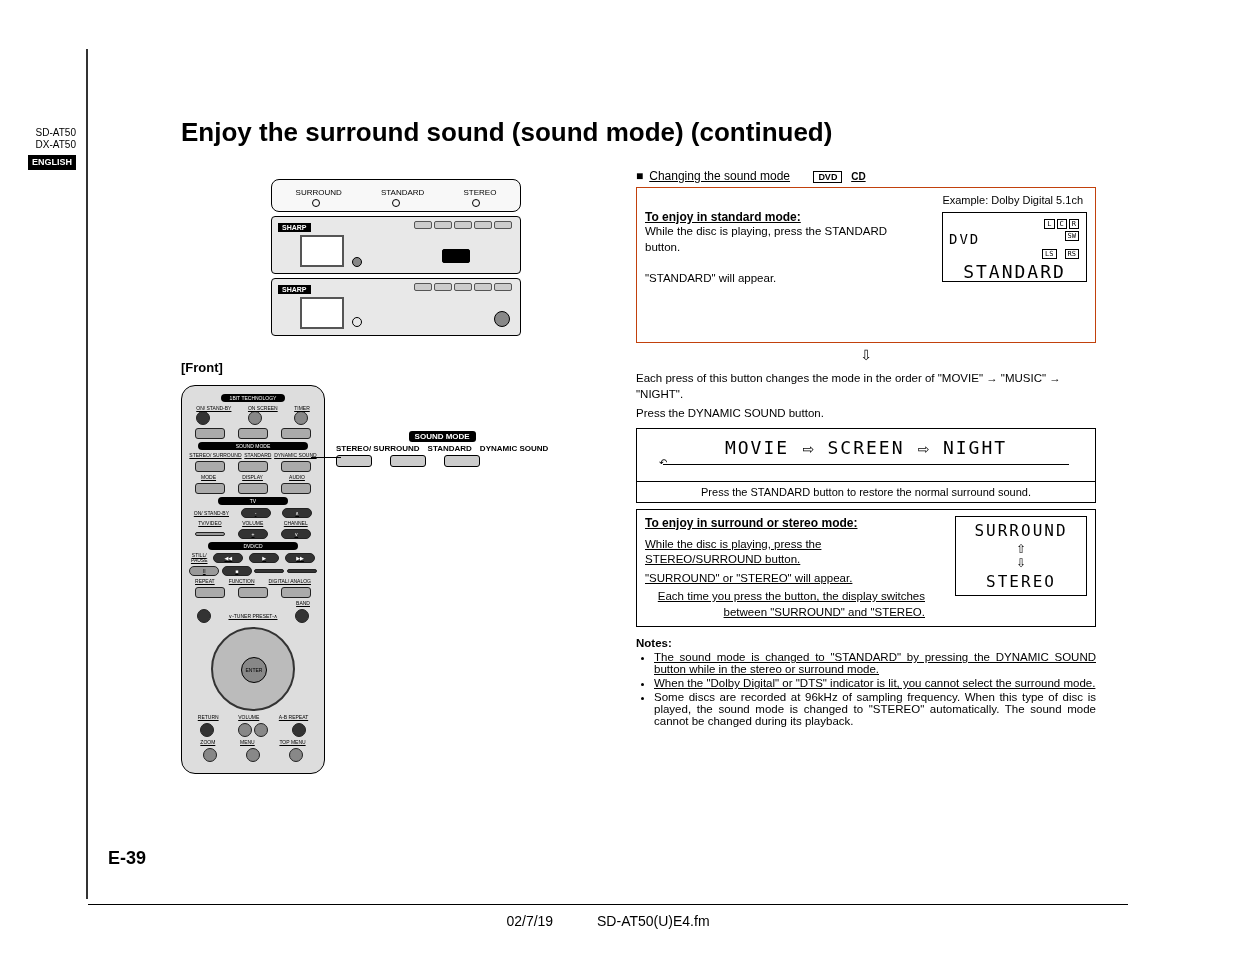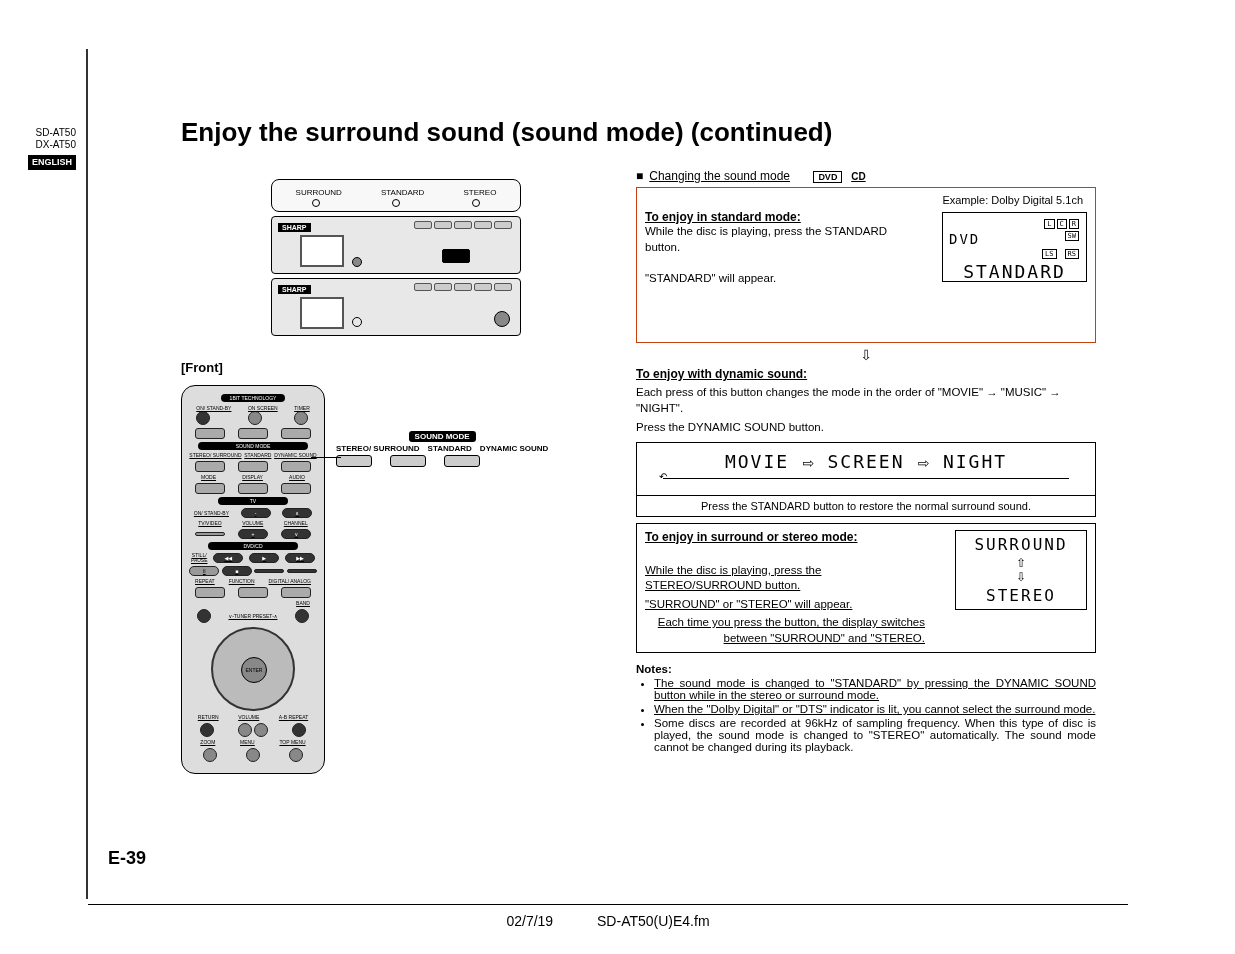--- a/index.html
+++ b/index.html
@@ -537,39 +537,38 @@
           <span class="chbox">LS</span>
           <span class="chbox">RS</span>
         </div>
         <div class="seg">STANDARD</div>
       </div>
     </div>
 
     <div class="arrow-down">⇩</div>
 
     <div>
-      <div class="sub-head">To enjoy with dynamic sound:</div>
       <div class="body-text" style="margin-top:4px;">
         <span>Each press of this button changes the mode in the order of "MOVIE" </span>→<span> "MUSIC" </span>→<span> "NIGHT".</span>
       </div>
       <div class="body-text" style="margin-top:4px;">Press the DYNAMIC SOUND button.</div>
       <div class="mode-cycle">
         <span class="seg">MOVIE</span>
         <span class="arr">⇨</span>
         <span class="seg">SCREEN</span>
         <span class="arr">⇨</span>
         <span class="seg">NIGHT</span>
         <div class="underbar"></div>
       </div>
       <div class="restore-line">Press the STANDARD button to restore the normal surround sound.</div>
     </div>
 
     <div class="box3">
       <div class="sub-head">To enjoy in surround or stereo mode:</div>
-      <div class="body-text" style="margin-top:19px;">While the disc is playing, press the STEREO/SURROUND button.</div>
+      <div class="body-text" style="margin-top:7px;">While the disc is playing, press the STEREO/SURROUND button.</div>
       <div class="body-text" style="margin-top:3px;">"SURROUND" or "STEREO" will appear.</div>
       <div class="body-text" style="margin-top:3px;text-align:right;">Each time you press the button, the display switches between "SURROUND" and "STEREO.</div>
       <div class="lcd2">
         <div class="seg">SURROUND</div>
         <div class="ud">⇧<br>⇩</div>
         <div class="seg">STEREO</div>
       </div>
     </div>
 
     <div class="notes">

